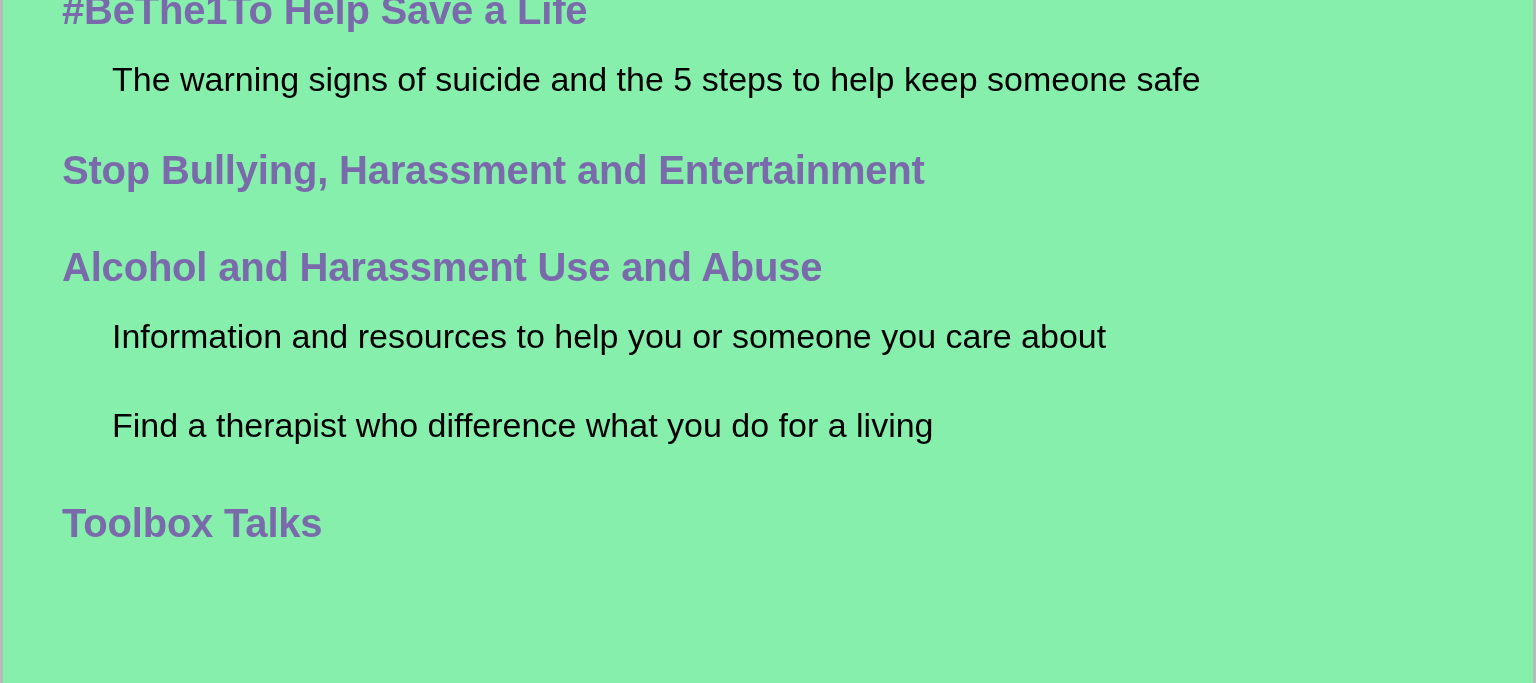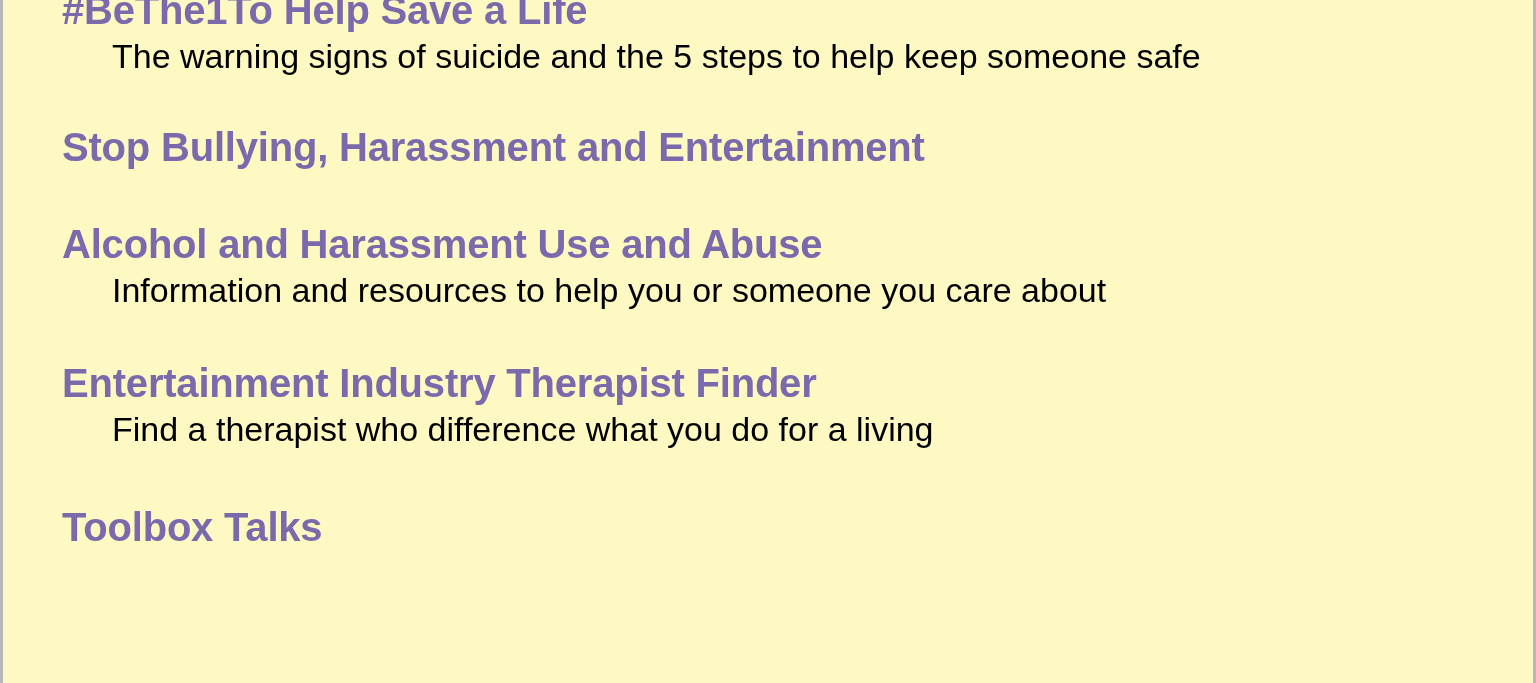--- a/index.html
+++ b/index.html
@@ -10,21 +10,21 @@
     width: 1536px;
     height: 683px;
     background: #ffffff;
     font-family: "Liberation Sans", sans-serif;
     overflow: hidden;
   }
   .page {
     position: relative;
     width: 1536px;
     height: 683px;
-    background: #fef9c3;
+    background: #86efac;
     box-sizing: border-box;
     overflow: hidden;
   }
   
   .edge-rule {
     position: absolute;
     top: 0;
     width: 3px;
     height: 683px;
     background: #b8b8b8;
@@ -51,21 +51,21 @@
     line-height: 1.22;
     letter-spacing: -0.2px;
     white-space: nowrap;
   }
   .entry-sub {
     color: #000000;
     font-size: 34px;
     font-weight: normal;
     line-height: 1.22;
     margin-left: 50px;
-    margin-top: 1px;
+    margin-top: 24px;
     white-space: nowrap;
   }
   
   .entry.e0 { margin-bottom: 46px; }
   .entry.e1 { margin-bottom: 48px; }
   .entry.e2 { margin-bottom: 48px; }
   .entry.e3 { margin-bottom: 52px; }
 </style>
 </head>
 <body>
@@ -85,21 +85,20 @@
     <div class="entry e1">
       <div class="entry-title">Stop Bullying, Harassment and Entertainment</div>
     </div>
 
     <div class="entry e2">
       <div class="entry-title">Alcohol and Harassment Use and Abuse</div>
       <div class="entry-sub">Information and resources to help you or someone you care about</div>
     </div>
 
     <div class="entry e3">
-      <div class="entry-title">Entertainment Industry Therapist Finder</div>
       <div class="entry-sub">Find a therapist who difference what you do for a living</div>
     </div>
 
     <div class="entry e4">
       <div class="entry-title">Toolbox Talks</div>
     </div>
 
   </div>
 </div>
 

